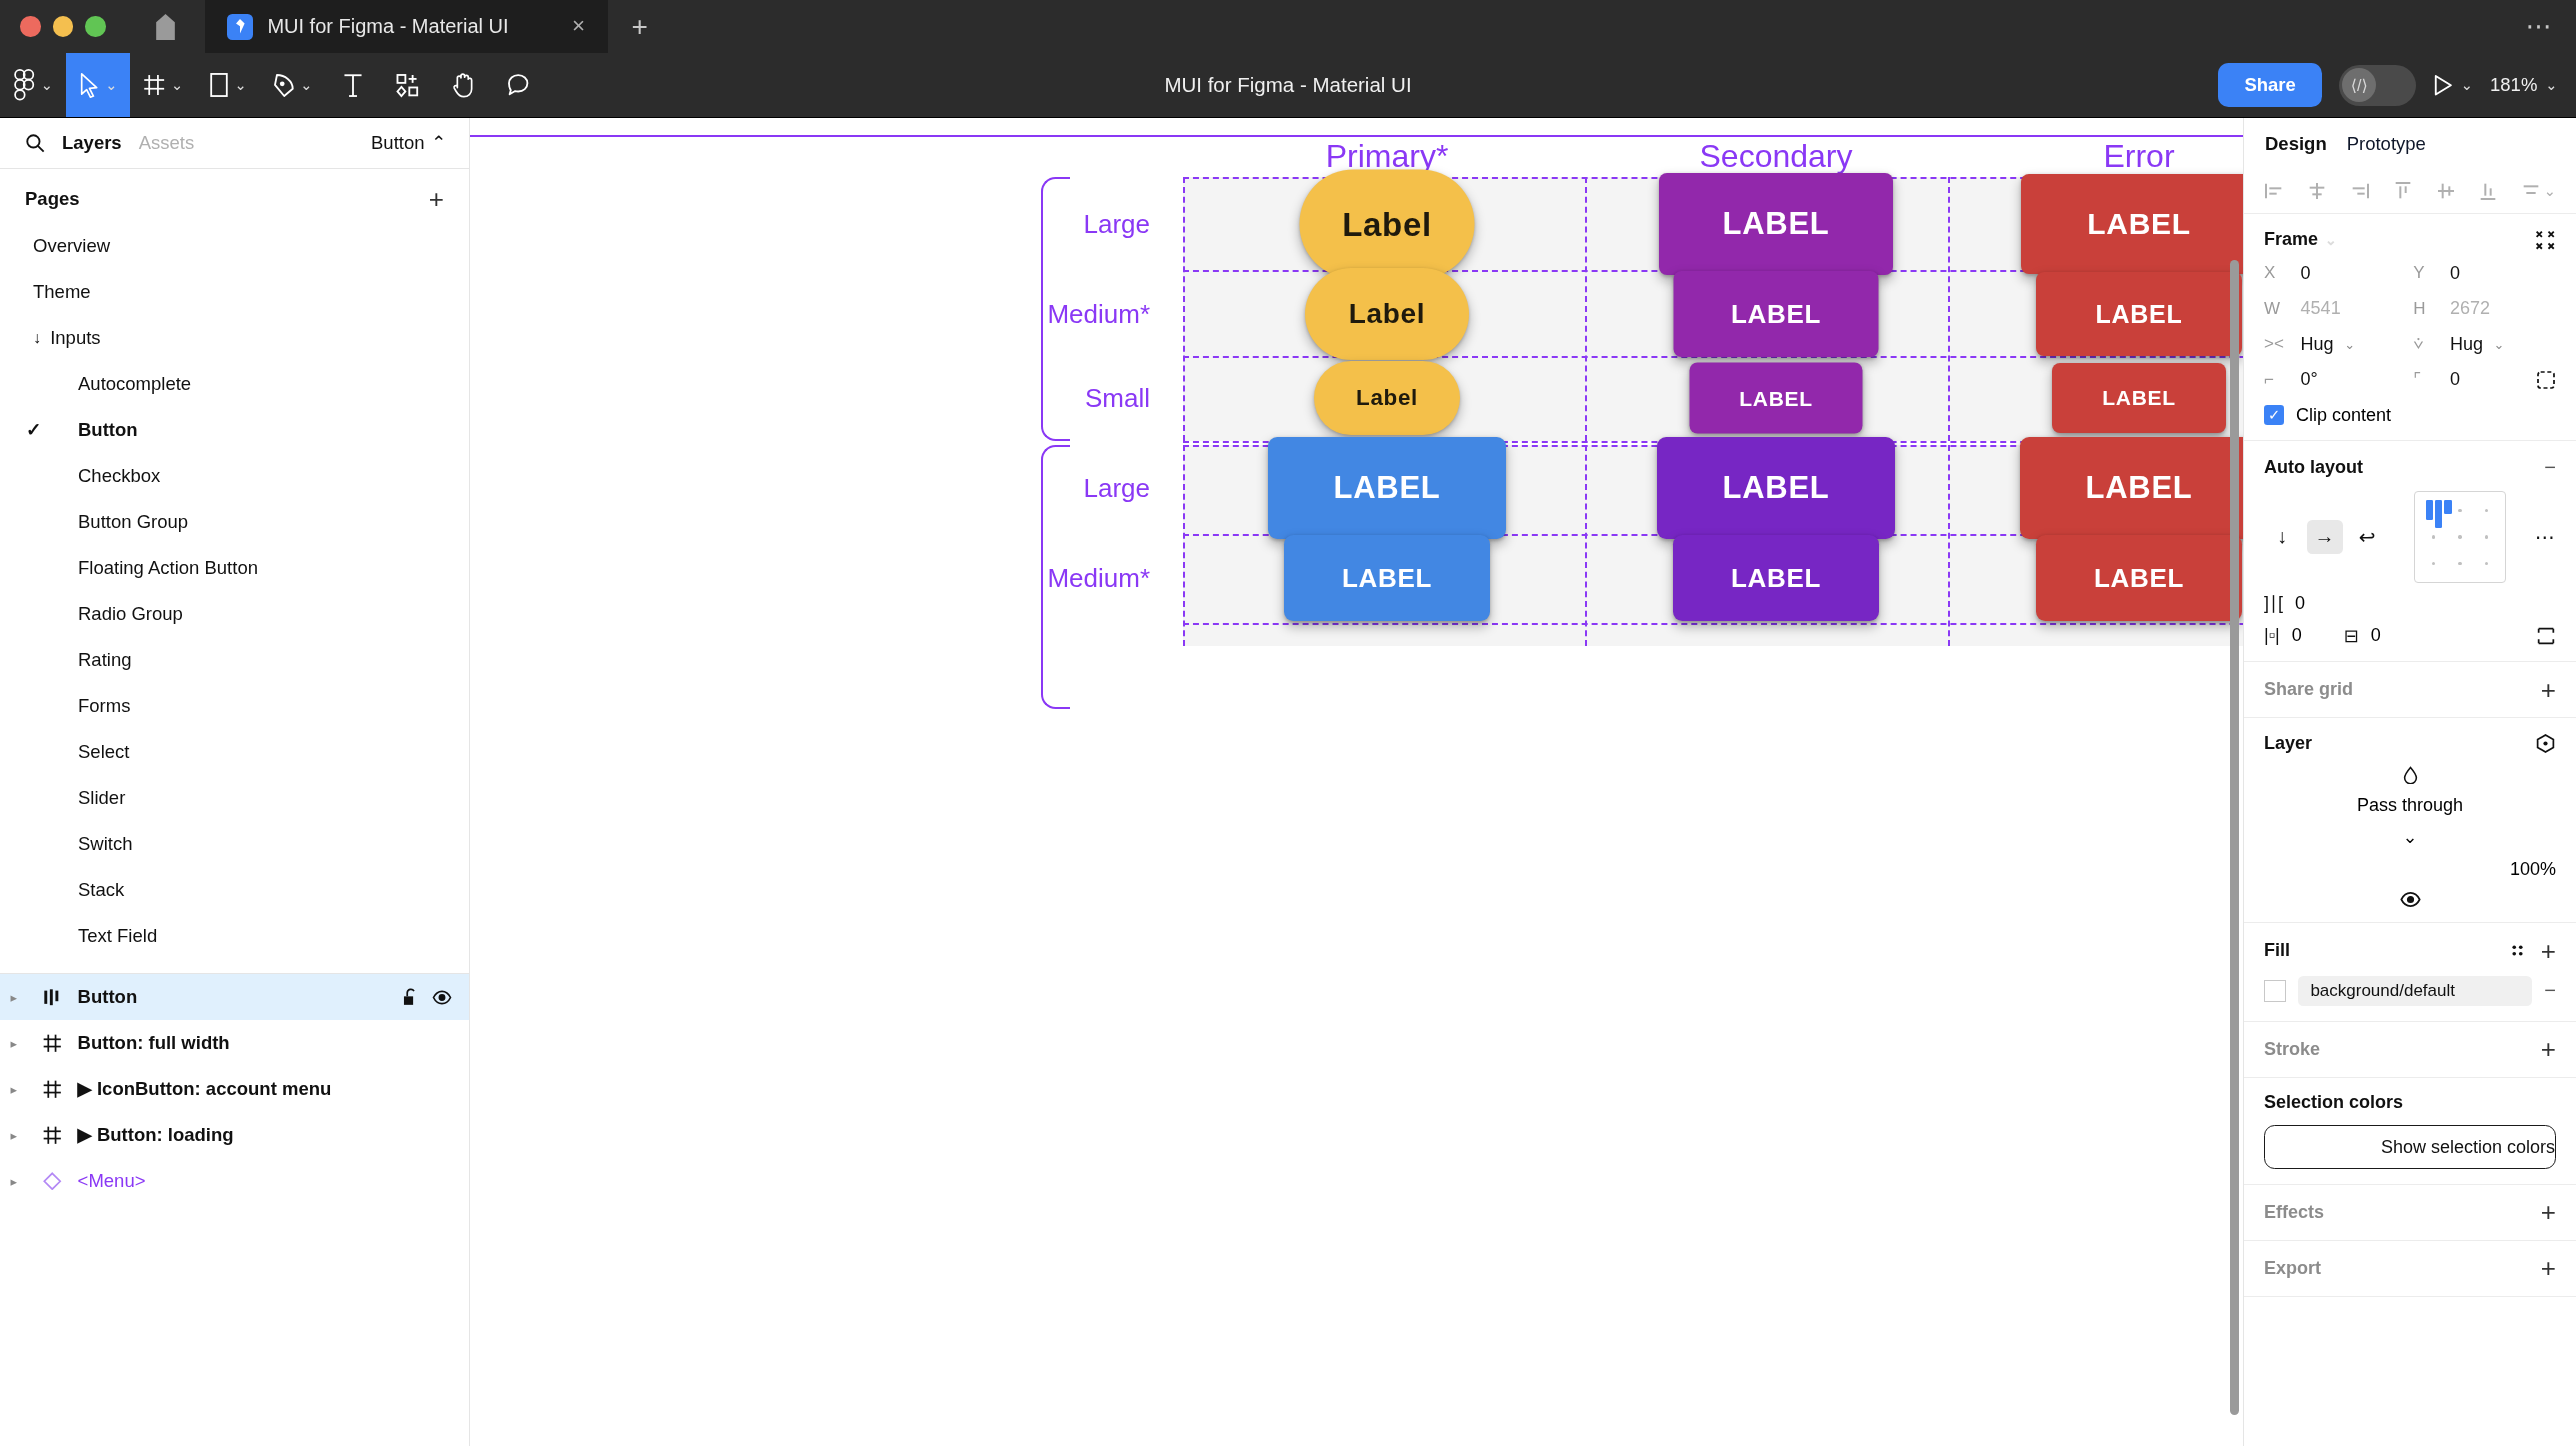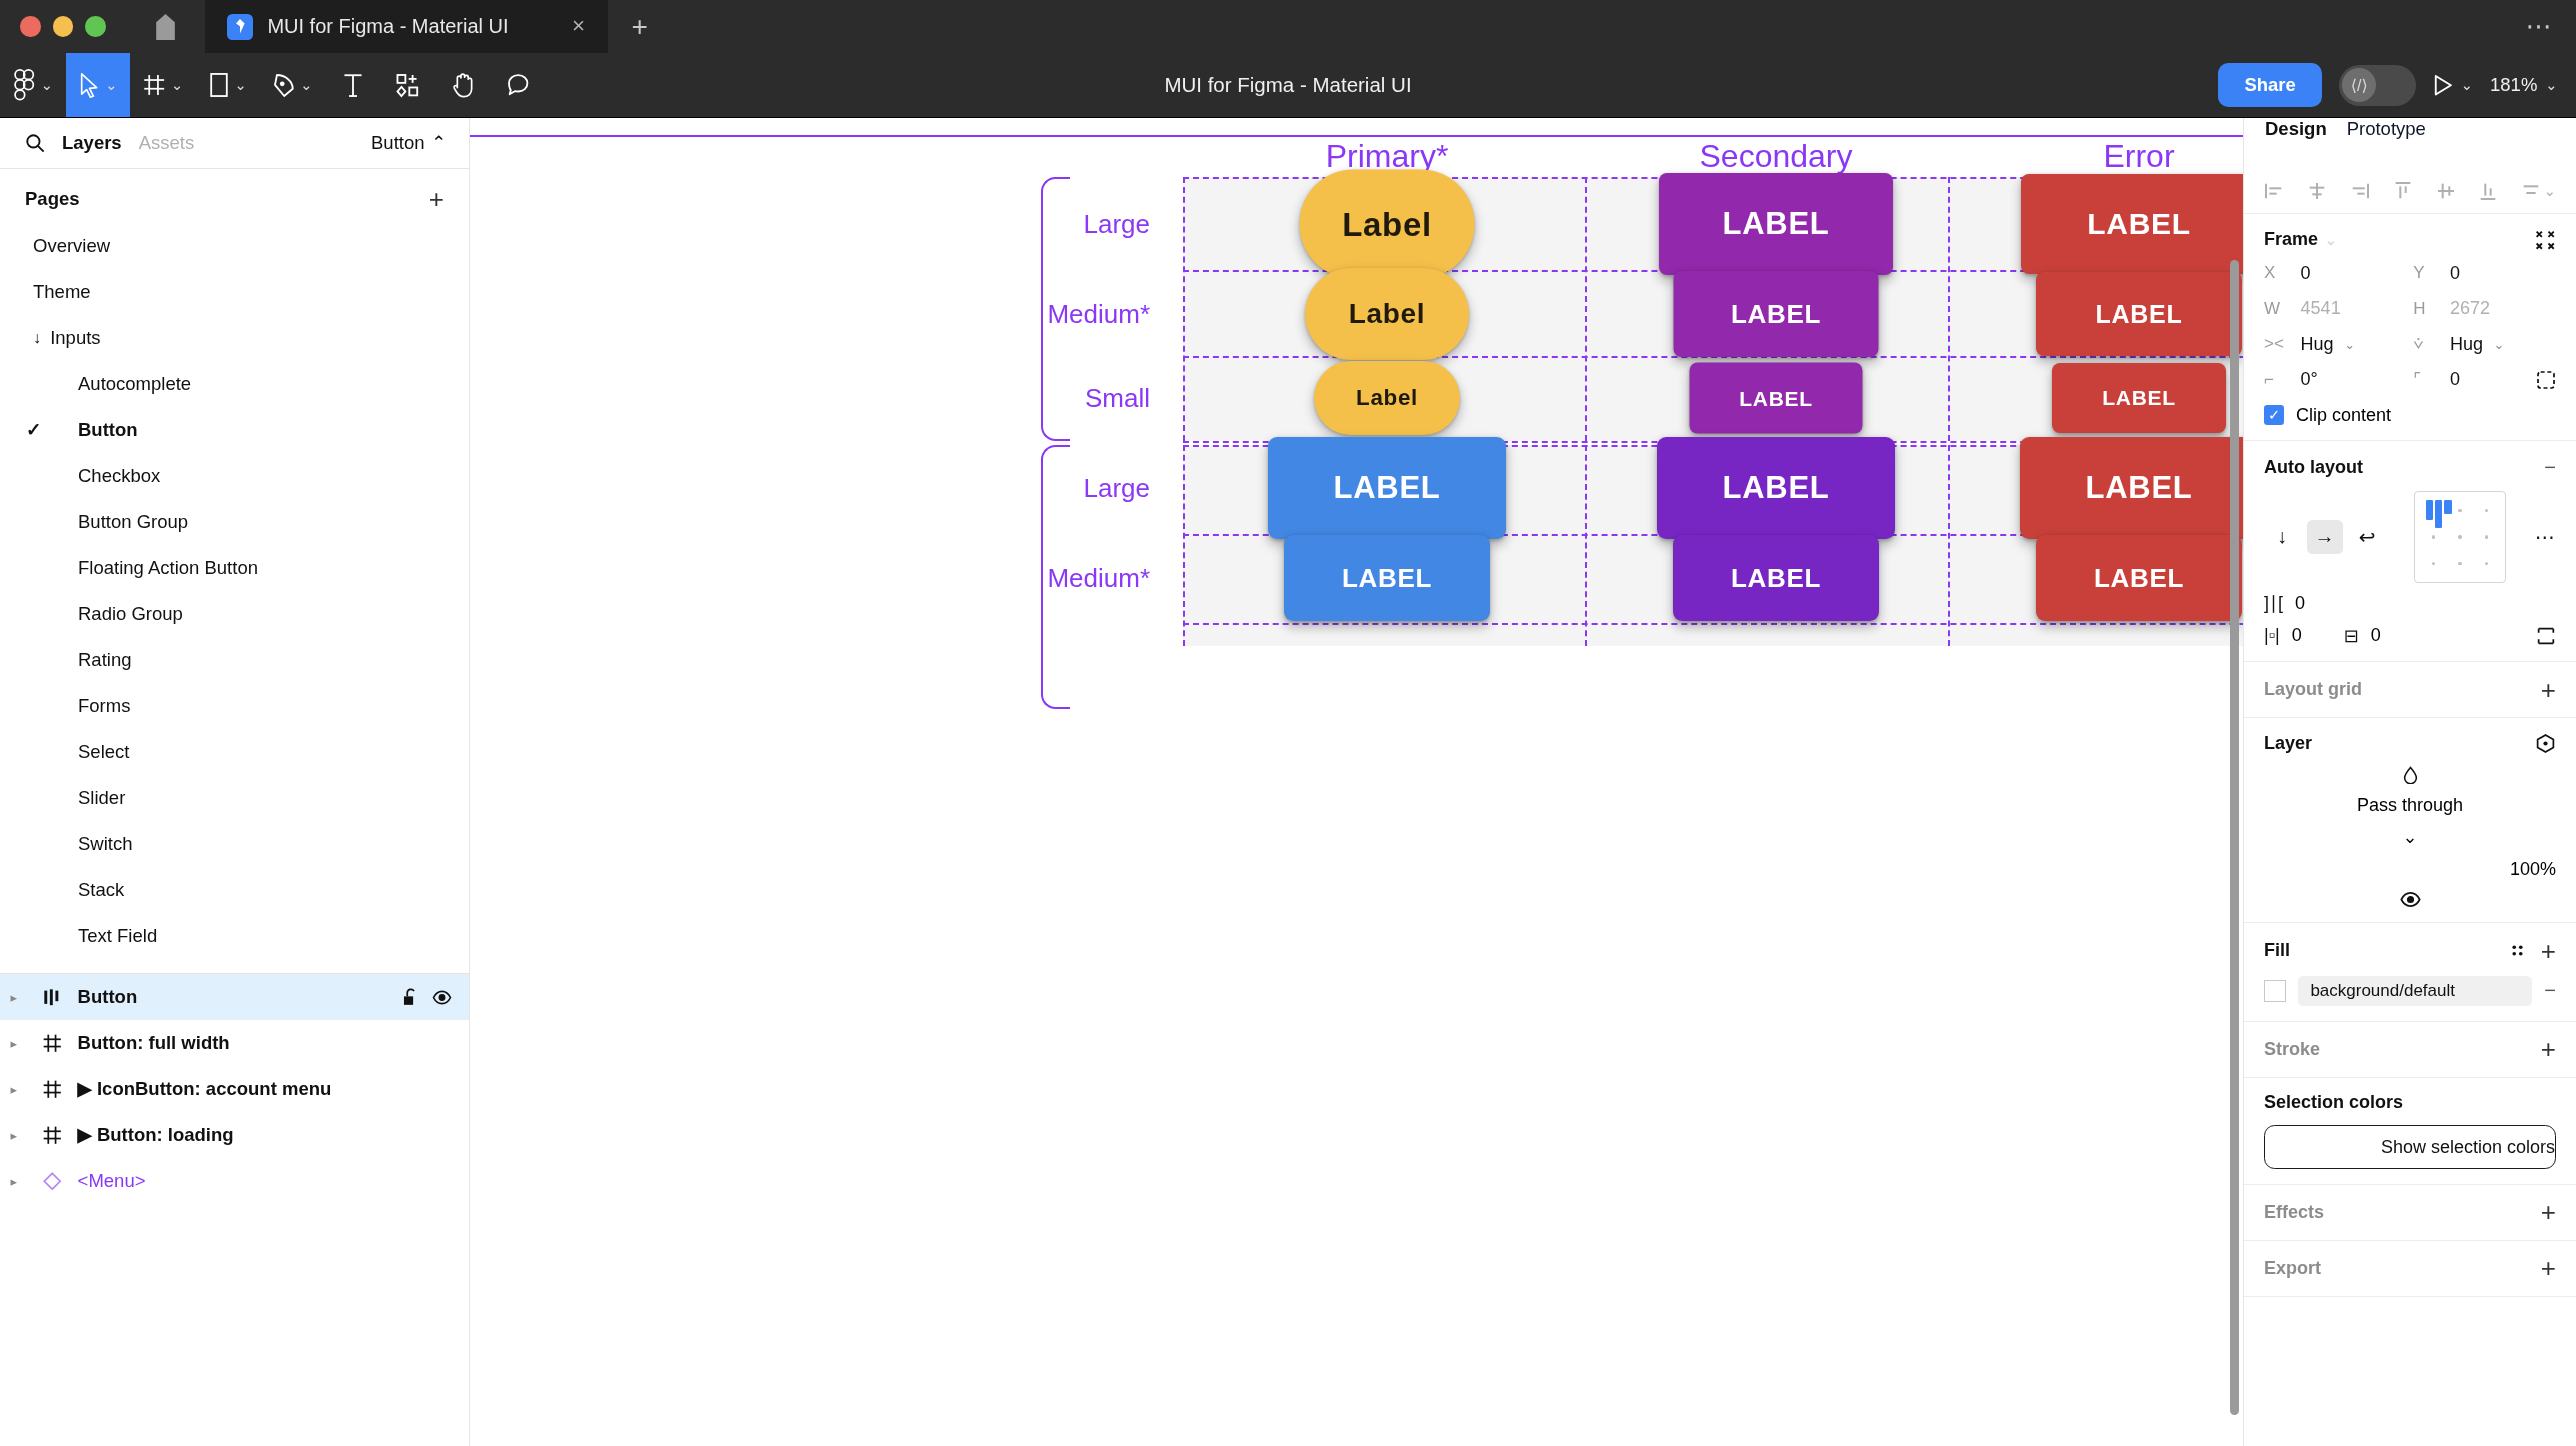--- a/index.html
+++ b/index.html
@@ -166,21 +166,21 @@
     transform: translate(-50%, -50%);
     text-align: center;
   }
 
   
   .right-panel {
     width: 333px; background: #fff; border-left: 0.7px solid #e5e5e5;
     flex: 0 0 auto; display: flex; flex-direction: column; overflow: hidden;
   }
   .rp-tabs {
-    height: 51px; display: flex; align-items: flex-start; gap: 20px; padding: 0 21px;
+    height: 51px; display: flex; align-items: center; gap: 20px; padding: 0 21px;
   }
   .rp-tab { font-size: 18.5px; color: #0f172a; cursor: pointer; }
   .rp-tab.active { color: #111; font-weight: bold; }
   .align-row {
     height: 45px; display: flex; align-items: center; justify-content: space-between;
     padding: 0 20px; border-bottom: 0.7px solid #ececec;
   }
   .align-btn { cursor: pointer; display: flex; align-items: center; gap: 2.6px; }
   .sec { padding: 14.5px 20px; border-bottom: 0.7px solid #ececec; }
   .sec-head {
@@ -777,21 +777,21 @@
               <g stroke="#111" stroke-width="1.3" fill="none">
                 <path d="M2 2 H13 M2 2 V5 M13 2 V5 M2 13 H13 M2 13 V10 M13 13 V10"></path>
               </g>
             </svg>
         </span>
       </div>
     </div>
 
     <div class="sec">
       <div class="sec-head" style="margin:0">
-        <span class="sec-title muted">Layout grid</span>
+        <span class="sec-title muted">Share grid</span>
         <span class="plus">+</span>
       </div>
     </div>
 
     <div class="sec">
       <div class="sec-head">
         <span class="sec-title">Layer</span>
         <span>
           <svg width="21" height="21" viewBox="0 0 16 16">
               <g stroke="#111" stroke-width="1.3" fill="none">

